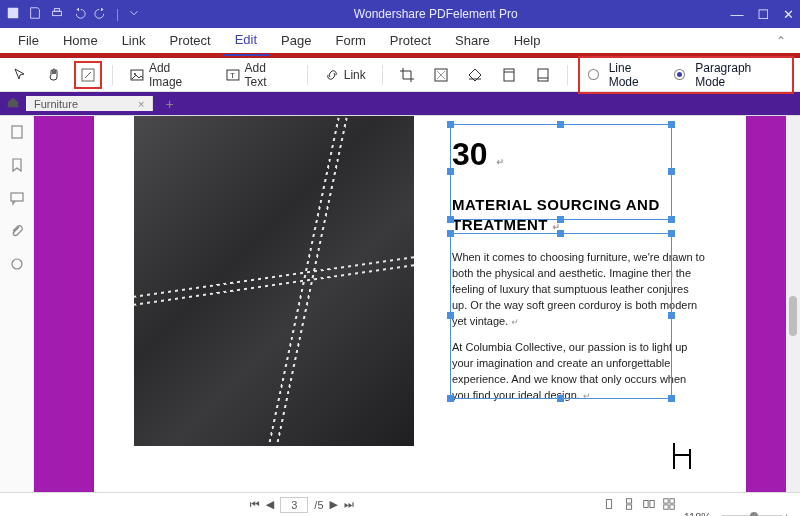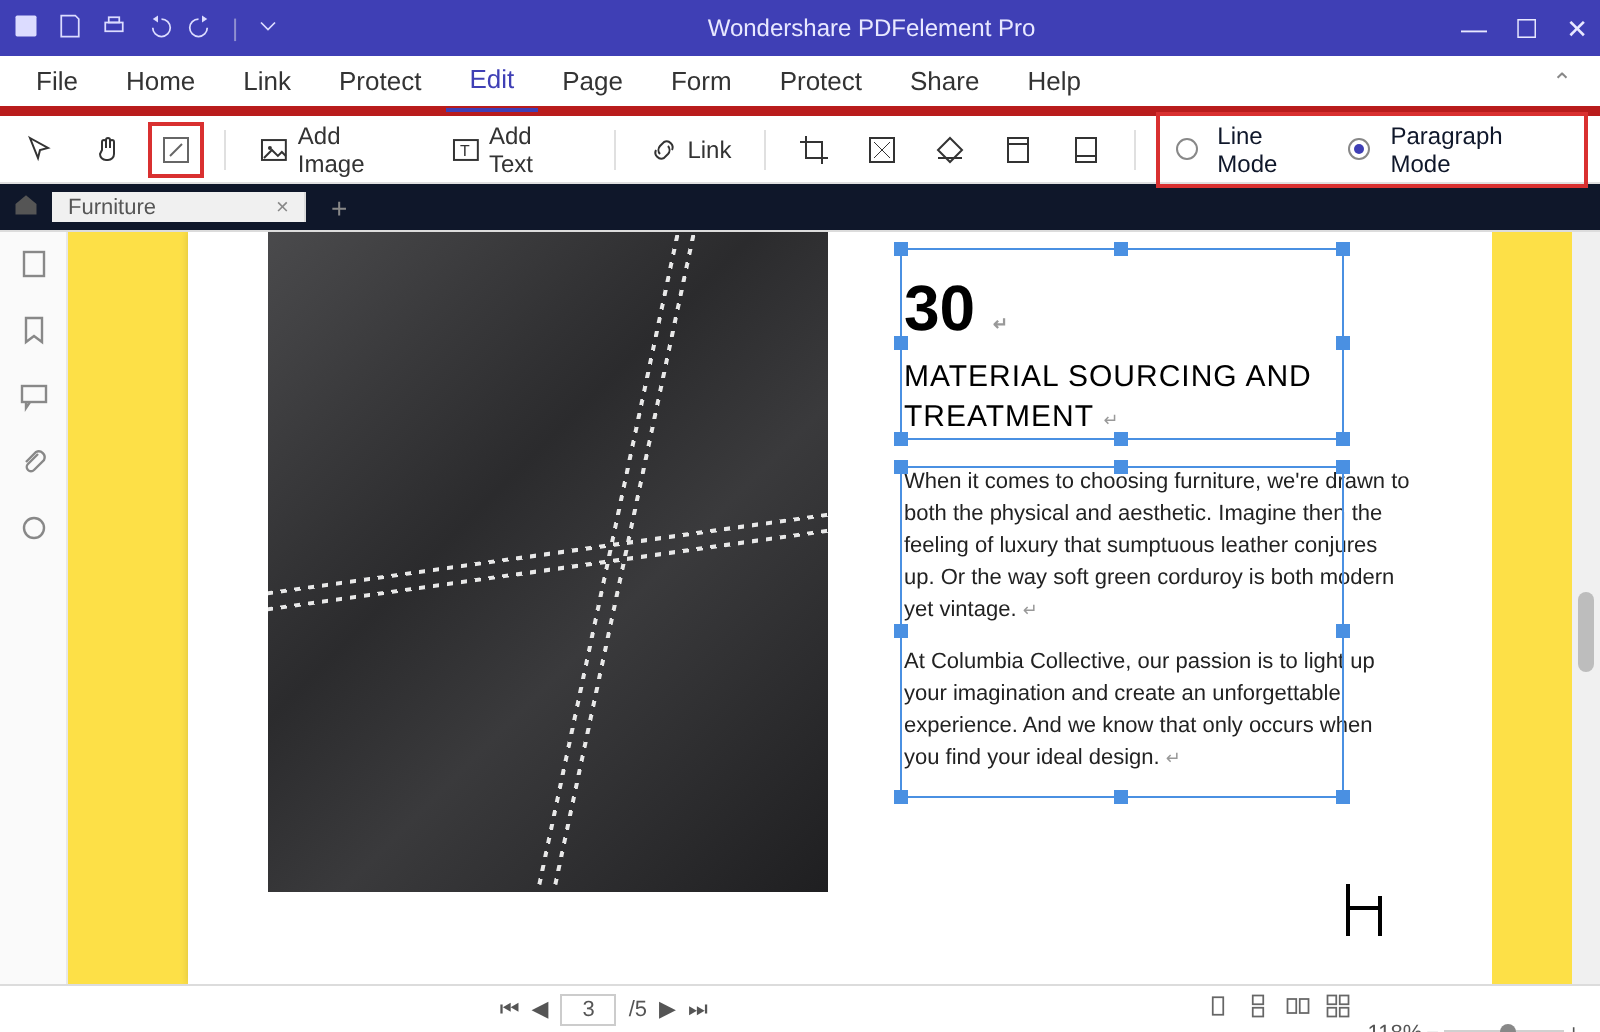--- a/index.html
+++ b/index.html
@@ -20,27 +20,27 @@
 
 .toolbar { height: 34px; background: #fff; border-bottom: 1px solid #e0e0e0; display: flex; align-items: center; padding: 0 6px; gap: 6px; }
 .toolbar .tbtn { display: flex; align-items: center; gap: 4px; padding: 3px 6px; font-size: 12px; color: #333; cursor: pointer; }
 .toolbar .tbtn svg { width: 16px; height: 16px; }
 .toolbar .tbtn.boxed { border: 2px solid #d93030; padding: 4px; }
 .toolbar .sep { width: 1px; height: 20px; background: #e0e0e0; margin: 0 4px; }
 .toolbar .mode-group { display: flex; align-items: center; gap: 10px; border: 2px solid #d93030; padding: 3px 8px; font-size: 12px; color: #0f172a; }
 .toolbar .radio { width: 11px; height: 11px; border: 1px solid #888; border-radius: 50%; display: inline-flex; align-items: center; justify-content: center; }
 .toolbar .radio.sel::after { content: ''; width: 5px; height: 5px; background: #3f3fb5; border-radius: 50%; }
 
-.tabbar { height: 24px; background: #0f172a; border-bottom: 1px solid #dcdcdc; display: flex; align-items: center; padding: 4px 6px; gap: 6px; }
+.tabbar { height: 24px; background: #4c1d95; border-bottom: 1px solid #dcdcdc; display: flex; align-items: center; padding: 4px 6px; gap: 6px; }
 .tabbar .homeicon svg { width: 14px; height: 14px; }
 .tabbar .tab { display: flex; align-items: center; gap: 60px; background: #f0f0f0; padding: 0 8px; font-size: 11px; color: #555; border-right: 1px solid #dcdcdc; height: 100%; }
 .tabbar .tab .x { color: #888; font-size: 11px; cursor: pointer; }
 .tabbar .plus { color: #888; font-size: 14px; padding: 0 6px; cursor: pointer; }
 
-.workarea { display: flex; height: calc(516px - 28px - 30px - 34px - 24px - 24px); background: #fde047; gap: 40px; }
+.workarea { display: flex; height: calc(516px - 28px - 30px - 34px - 24px - 24px); background: #a21caf; gap: 40px; }
 .sidebar { width: 34px; background: #fafafa; border-right: 1px solid #e8e8e8; display: flex; flex-direction: column; align-items: center; padding-top: 8px; gap: 14px; }
 .sidebar svg { width: 16px; height: 16px; stroke: #888; fill: none; stroke-width: 1.2; }
 
 .canvas { flex: 1; display: flex; justify-content: center; padding: 0 0 0 20px; overflow: hidden; position: relative; }
 .page { width: 710px; height: 100%; background: #fff; box-shadow: 0 0 4px rgba(0,0,0,0.15); display: flex; padding: 0; position: relative; }
 .page .imgcol { width: 280px; height: 330px; margin: 0 0 0 40px; background: linear-gradient(135deg, #4a4a4c 0%, #2b2b2d 40%, #3a3a3c 60%, #1f1f21 100%); position: relative; overflow: hidden; }
 .imgcol .stitch { position: absolute; background: repeating-linear-gradient(90deg, #ddd 0 3px, transparent 3px 7px); }
 .imgcol .s1 { width: 2px; height: 340px; left: 170px; top: -10px; transform: rotate(12deg); background: repeating-linear-gradient(0deg, #e8e8e8 0 3px, transparent 3px 7px); }
 .imgcol .s2 { width: 2px; height: 340px; left: 178px; top: -10px; transform: rotate(12deg); background: repeating-linear-gradient(0deg, #e8e8e8 0 3px, transparent 3px 7px); }
 .imgcol .s3 { width: 340px; height: 2px; left: -30px; top: 160px; transform: rotate(-8deg); background: repeating-linear-gradient(90deg, #e8e8e8 0 3px, transparent 3px 7px); }
@@ -49,21 +49,21 @@
 .textcol { flex: 1; padding: 20px 40px 20px 38px; position: relative; }
 .selbox { position: absolute; border: 1px solid #4a90e2; }
 .selbox .h { position: absolute; width: 7px; height: 7px; background: #4a90e2; }
 .selbox .h.tl { left: -4px; top: -4px; } .selbox .h.tm { left: calc(50% - 4px); top: -4px; } .selbox .h.tr { right: -4px; top: -4px; }
 .selbox .h.ml { left: -4px; top: calc(50% - 4px); } .selbox .h.mr { right: -4px; top: calc(50% - 4px); }
 .selbox .h.bl { left: -4px; bottom: -4px; } .selbox .h.bm { left: calc(50% - 4px); bottom: -4px; } .selbox .h.br { right: -4px; bottom: -4px; }
 .box1 { left: 36px; top: 8px; width: 222px; height: 96px; }
 .box2 { left: 36px; top: 117px; width: 222px; height: 166px; }
 
 .bignum { font-size: 32px; font-weight: bold; font-family: Arial; }
-.heading { font-size: 15px; font-weight: normal; letter-spacing: 0.5px; margin-top: 6px; line-height: 1.3; font-family: Arial; }
+.heading { font-size: 15px; font-weight: bold; letter-spacing: 0.5px; margin-top: 22px; line-height: 1.3; font-family: Arial; }
 .body { font-size: 11px; line-height: 1.45; margin-top: 16px; font-family: Georgia, serif; color: #222; }
 .body p { margin-bottom: 10px; }
 .pm { color: #999; font-size: 9px; }
 
 .chair { position: absolute; right: 50px; bottom: 14px; font-size: 28px; color: #000; font-family: serif; }
 
 .vscroll { width: 14px; background: #f0f0f0; position: relative; }
 .vscroll .thumb { position: absolute; left: 3px; width: 8px; height: 40px; top: 180px; background: #bdbdbd; border-radius: 4px; }
 
 .statusbar { height: 24px; background: #fff; border-top: 1px solid #dcdcdc; display: flex; align-items: center; padding: 0 10px; font-size: 11px; color: #555; gap: 8px; }

